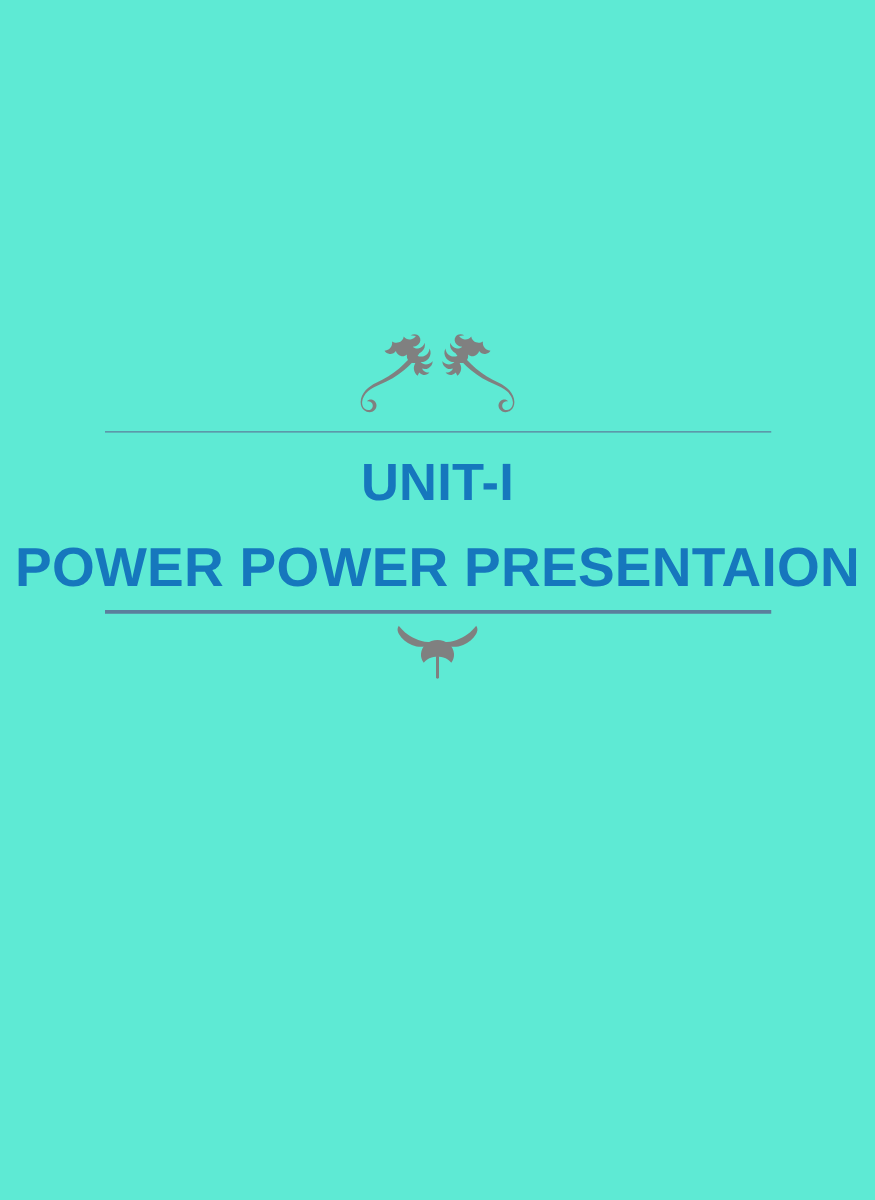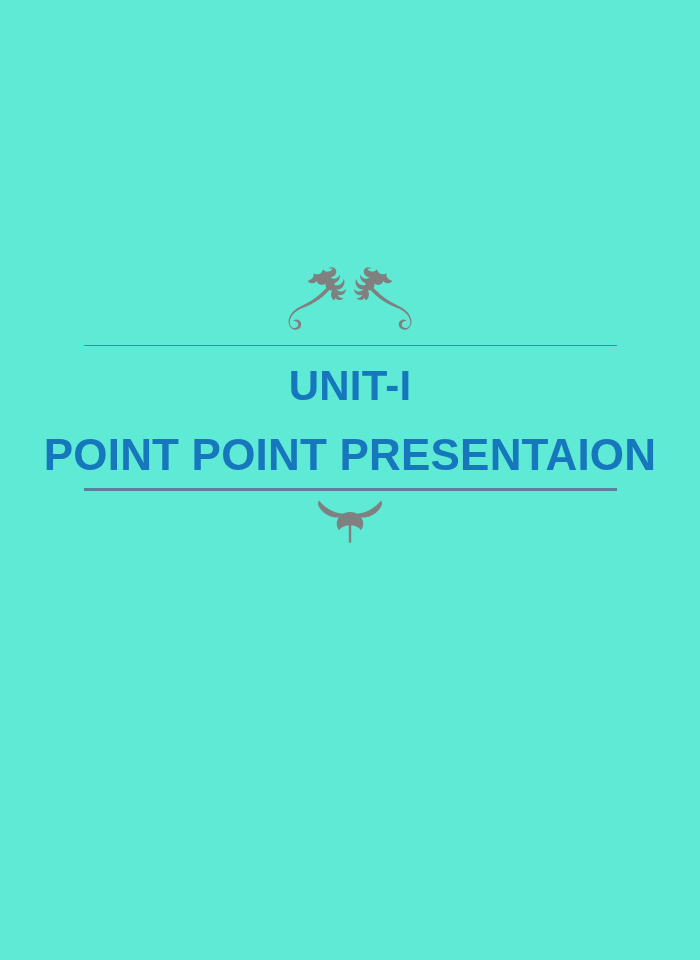--- a/index.html
+++ b/index.html
@@ -108,21 +108,21 @@
           <path d="M44.5 6.2c2.6-1.4 5.3-1.2 6.9 0.9 1.5 2 1.1 4.6-0.8 6.4-1.3 1.2-2.9 1.8-4.4 1.8 1.1 1.1 2.6 1.6 4.3 1.4 2.6-0.3 4.6-2.1 5.2-4.5 0.7 2.6-0.2 5.4-2.4 7.2-1.6 1.3-3.5 1.9-5.3 1.8 1.8 1.9 4.5 2.6 7 1.7 2.8-1 4.5-3.5 4.6-6.2 1.4 2.5 1.2 5.6-0.7 8-1.6 2-4 3-6.4 2.9 1.4 1.5 3.5 2.2 5.6 1.8 1.7-0.3 3.1-1.3 4-2.6 0.1 2.3-1.2 4.6-3.4 5.7-1.6 0.8-3.4 0.9-5 0.3 0.5 1.3 1.6 2.4 3.1 2.9 0.9 0.3 1.8 0.4 2.7 0.2-1 1.4-2.8 2.2-4.7 2-1.4-0.2-2.6-0.9-3.4-1.9l-1.3 2.6c-1.7-1.3-2.8-3.2-3-5.4-0.2-1.8 0.3-3.5 1.2-4.9-1.9 0.4-3.9-0.2-5.3-1.7-1.3-1.4-1.8-3.3-1.4-5.1-1.3 1.2-3.1 1.7-4.9 1.3-2-0.5-3.5-2-4-3.9-1.1 1.6-3 2.5-5 2.3-1.7-0.2-3.2-1.1-4.1-2.5 2.3-0.3 4.3-1.6 5.4-3.5 0.7-1.3 0.9-2.7 0.6-4 1.6 1.1 3.7 1.4 5.6 0.7 2.1-0.8 3.5-2.6 3.8-4.7 1.2 1.7 3.2 2.6 5.3 2.4 1.9-0.2 3.5-1.3 4.4-2.8z"></path>
           <path d="M47.8 19.6c-3.6 4.8-7.8 9.2-12.5 13.1-5.4 4.5-11.4 8.3-17.9 11.2-3.4 1.5-6.5 3.6-8.9 6.3-2.4 2.7-3.9 6-4 9.3 0 2.6 1 5.1 2.9 6.7 1.9 1.6 4.6 2 6.8 0.9 2-1 3.2-3.1 3-5.2-0.2-1.9-1.5-3.5-3.3-4.1-1.6-0.5-3.4 0-4.4 1.3 1.8-0.5 3.6 0.3 4.4 1.9 0.7 1.5 0.3 3.3-1 4.3-1.4 1.1-3.4 1-4.9-0.1-1.7-1.3-2.5-3.5-2.3-5.7 0.3-3.2 2.1-6.2 4.7-8.5 2.7-2.4 6-4.1 9.5-5.5 7.1-2.8 13.7-6.7 19.5-11.5 4.7-3.9 8.8-8.4 12.2-13.4l-3.8-1z"></path>
         </g>
       </g>
     </svg>
 
     <div class="rule rule-top"></div>
 
     <h1 class="heading heading-line-1">UNIT-I</h1>
 
-    <h1 class="heading heading-line-2">POINT POINT PRESENTAION</h1>
+    <h1 class="heading heading-line-2">POWER POWER PRESENTAION</h1>
 
     <div class="rule rule-bottom"></div>
 
     <svg class="ornament-bottom" viewBox="0 0 66 46" xmlns="http://www.w3.org/2000/svg" aria-hidden="true">
       <g class="ornament-shape">
 
         <path d="M2.0 3.5c4.0 5.2 9.5 9.2 15.7 11.4 3.6 1.3 7.4 1.9 11.2 1.8-1.4 1.6-3.3 2.8-5.4 3.3-3.6 0.9-7.5 0.3-11.0-1.1-4.4-1.8-8.1-4.9-10.4-8.8C1.0 8.2 0.4 5.8 2.0 3.5z"></path>
 
         <path d="M64.0 3.5c-4.0 5.2-9.5 9.2-15.7 11.4-3.6 1.3-7.4 1.9-11.2 1.8 1.4 1.6 3.3 2.8 5.4 3.3 3.6 0.9 7.5 0.3 11.0-1.1 4.4-1.8 8.1-4.9 10.4-8.8 1.1-1.9 1.7-4.3 0.1-6.6z"></path>
 

